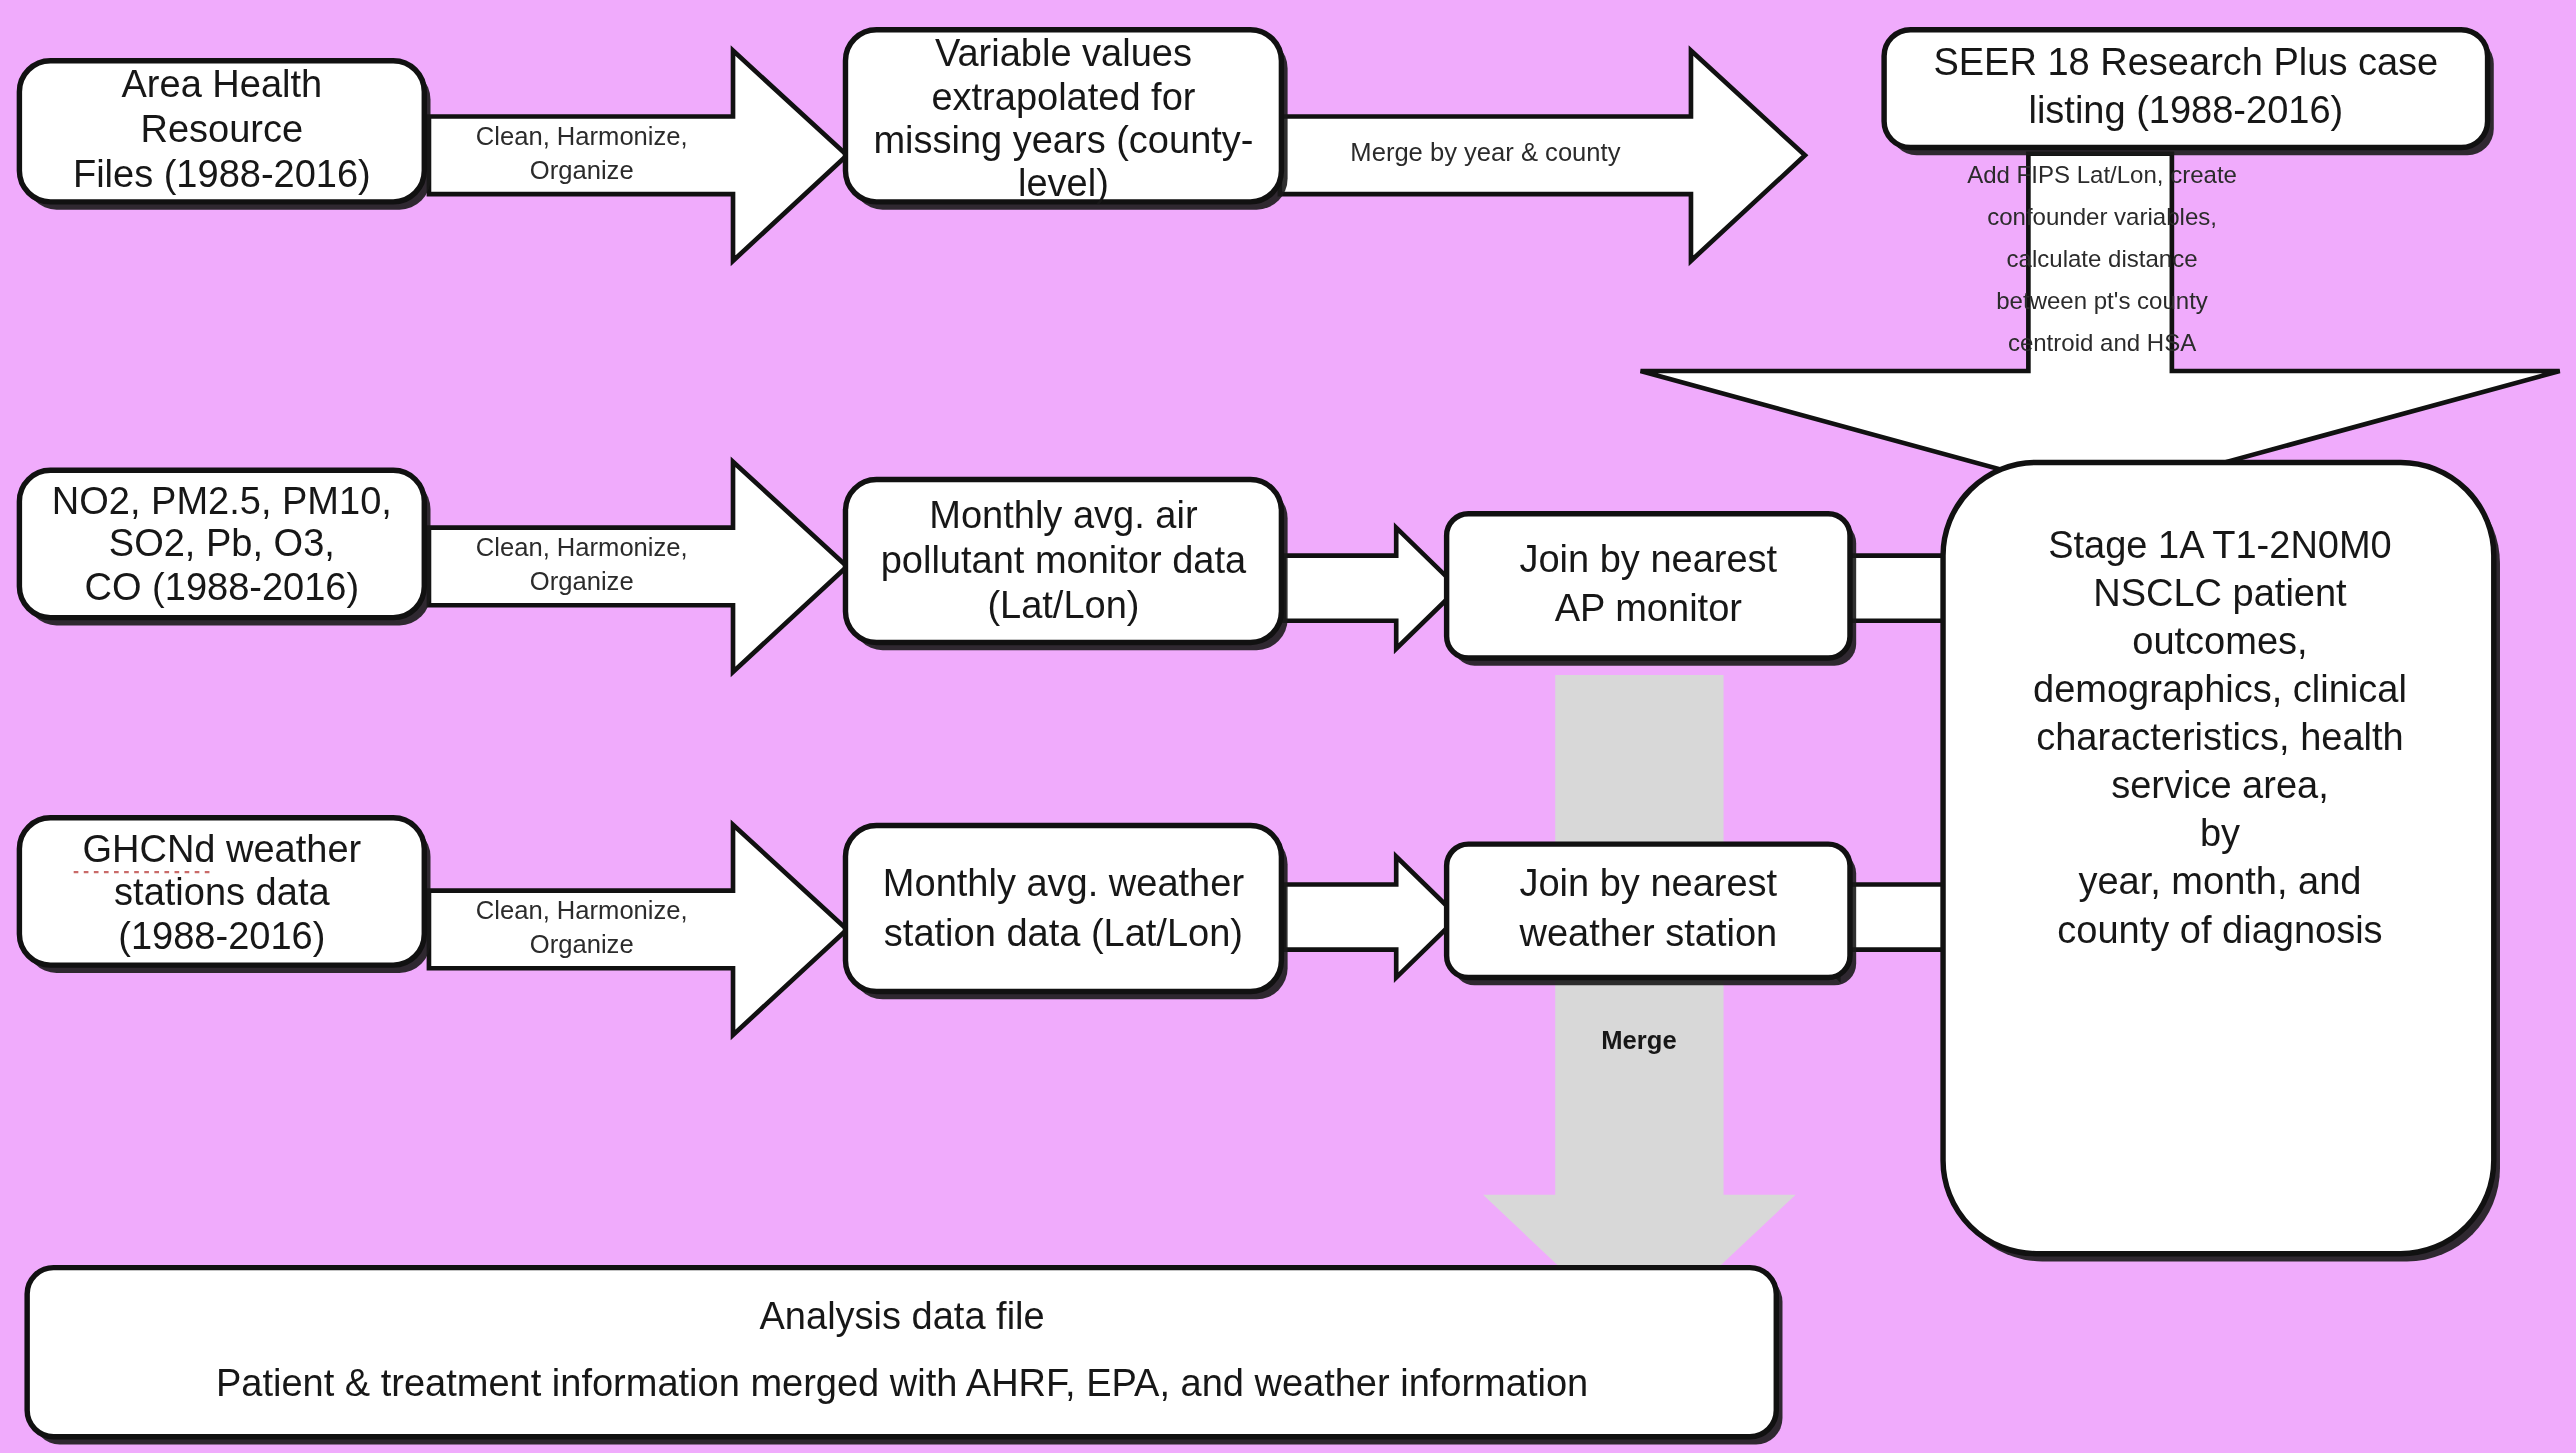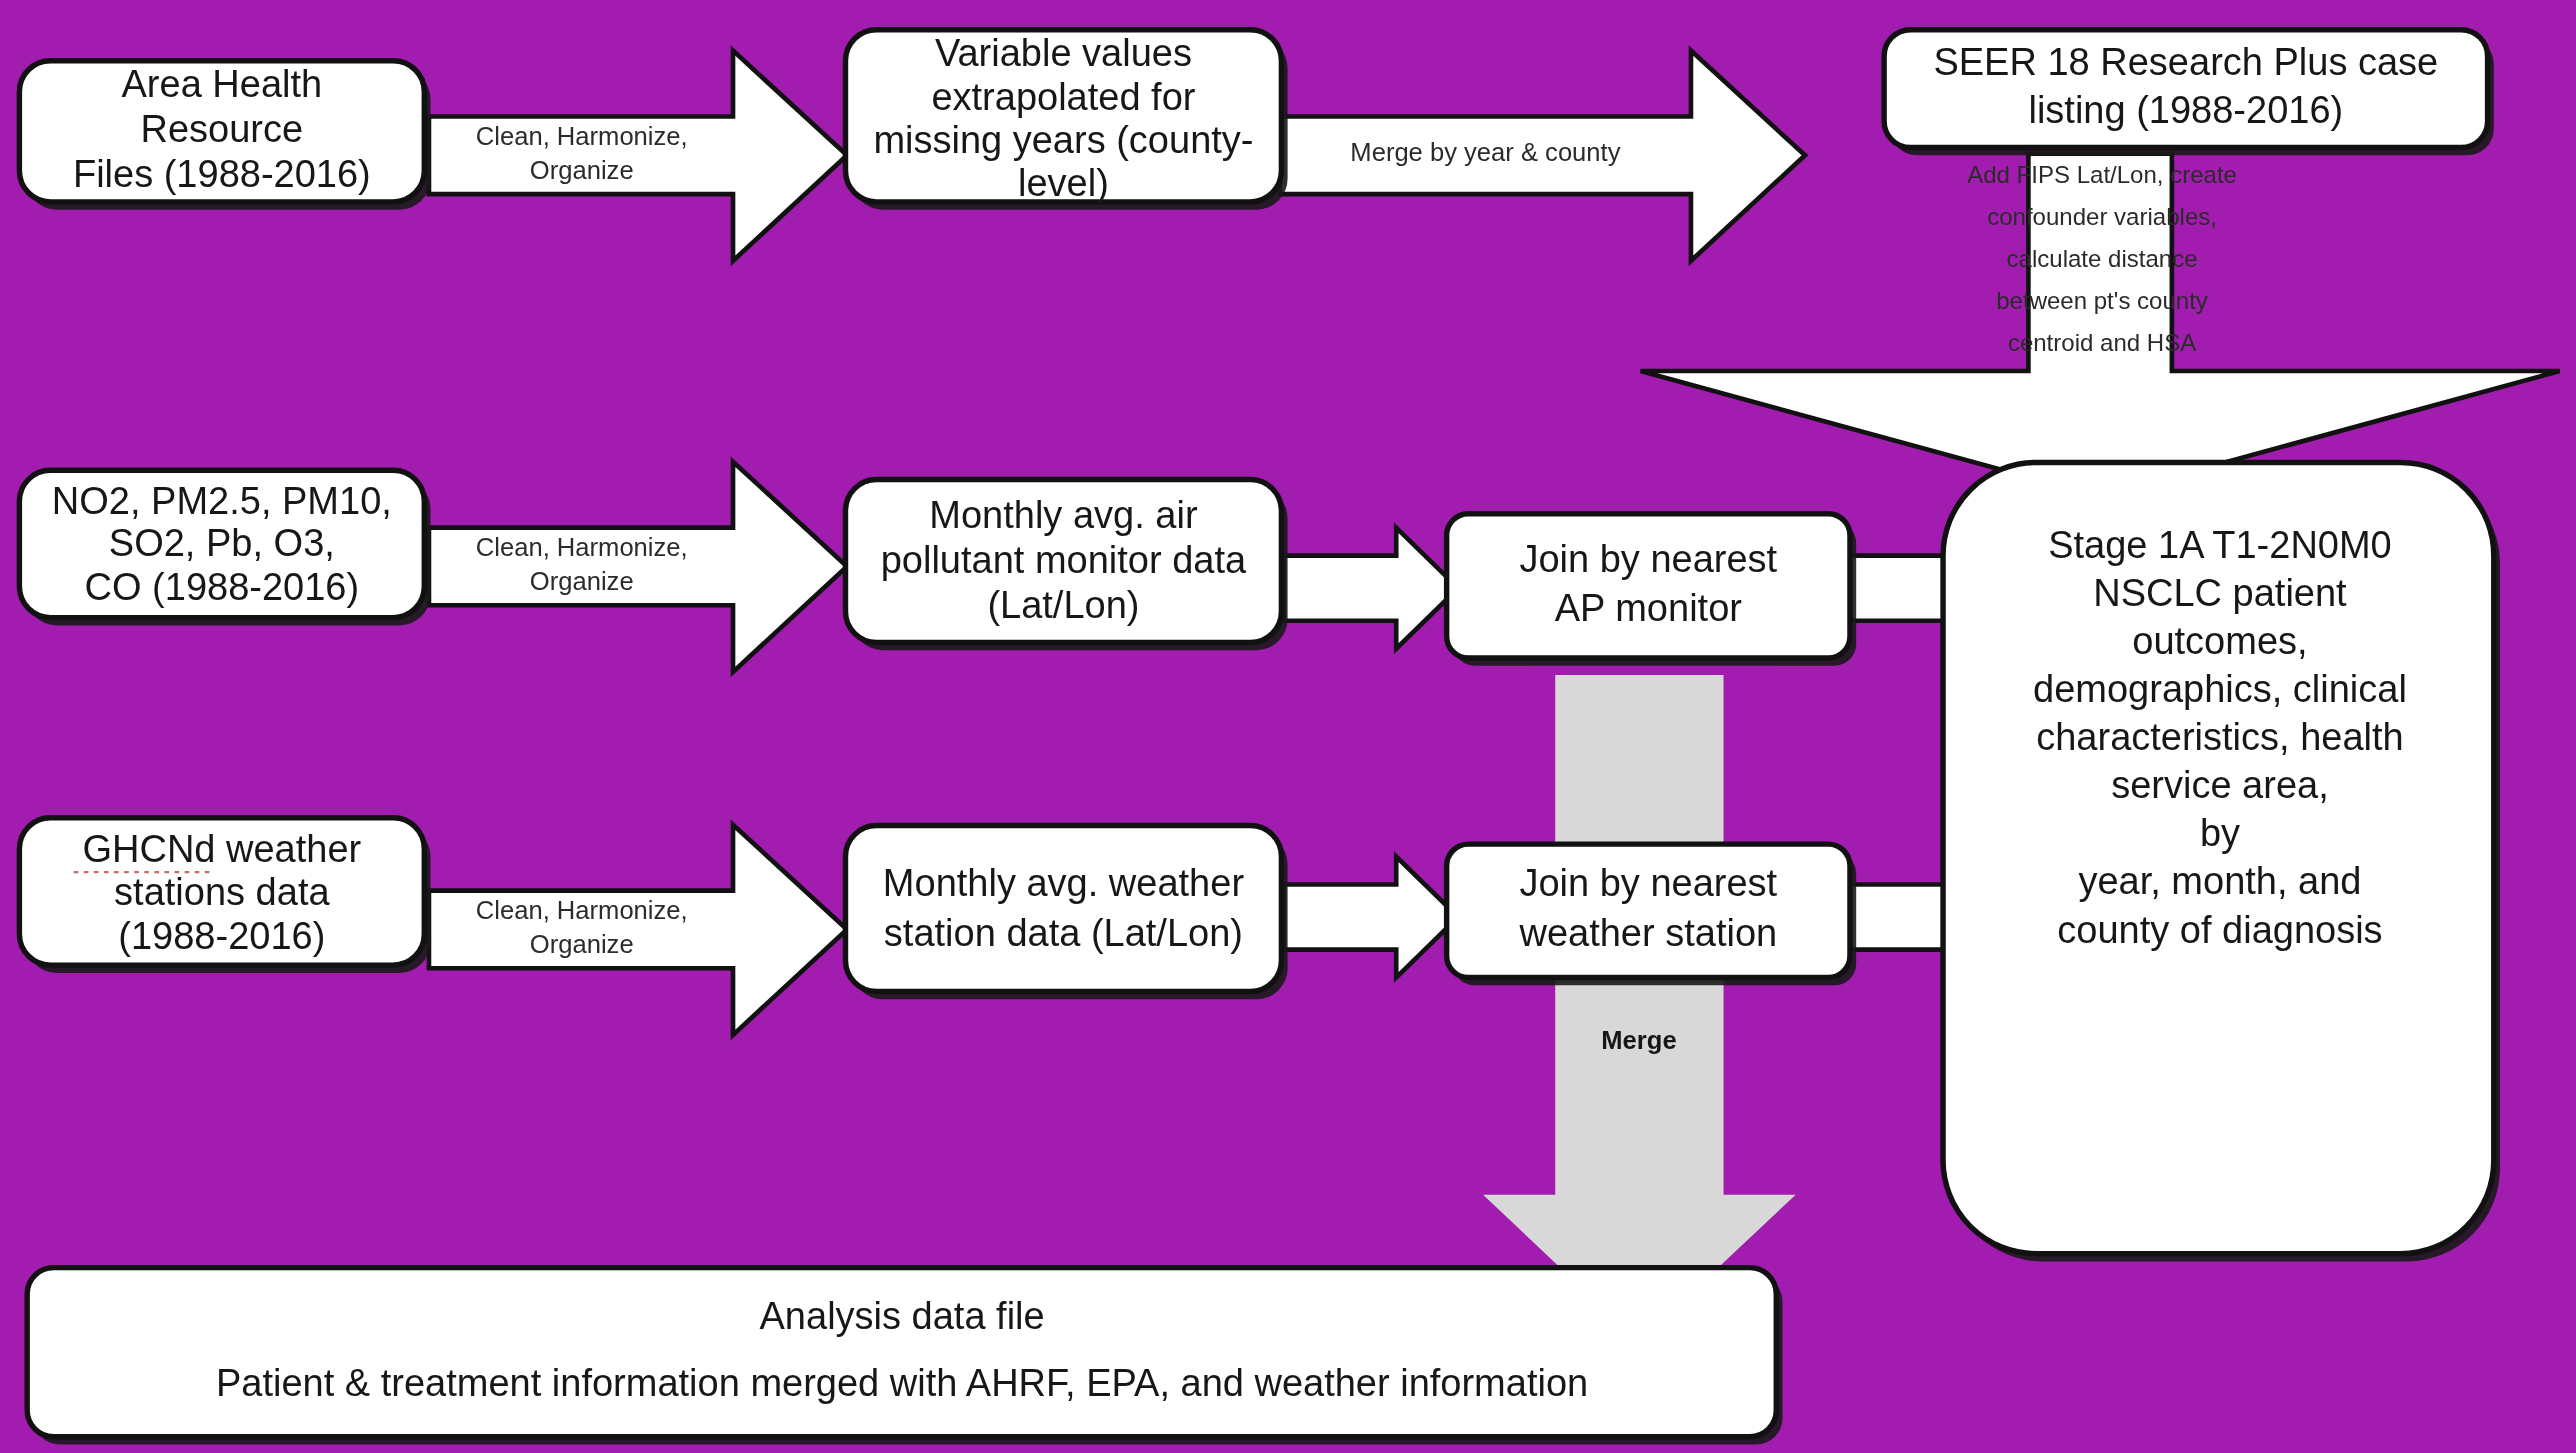--- a/index.html
+++ b/index.html
@@ -11,21 +11,21 @@
   body {
     width: 2576px;
     height: 1454px;
     font-family: "Liberation Sans", sans-serif;
     overflow: hidden;
   }
   #flowchart-root {
     position: relative;
     width: 2576px;
     height: 1454px;
-    background: #a21caf;
+    background: #f0abfc;
   }
   svg.diagram {
     position: absolute;
     top: 0;
     left: 0;
     width: 2576px;
     height: 1454px;
   }
   .node-box {
     fill: #ffffff;

